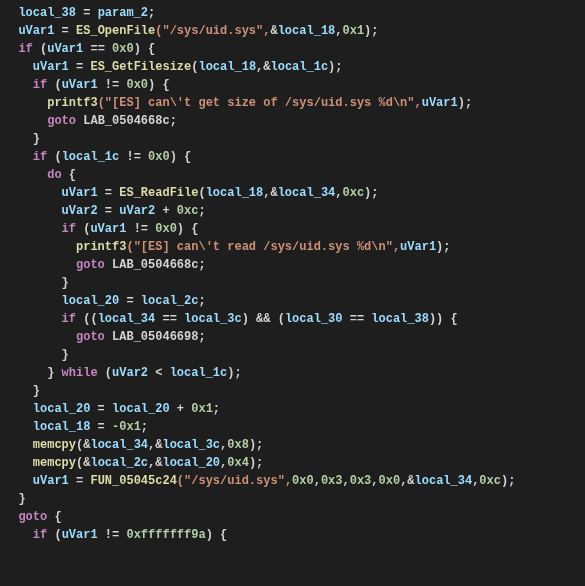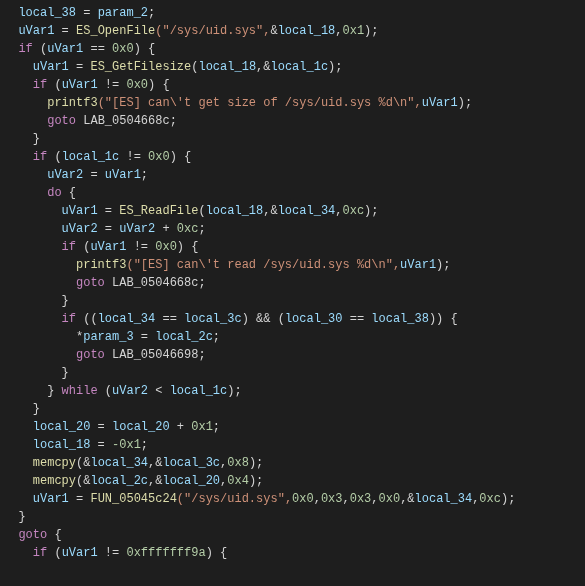--- a/index.html
+++ b/index.html
@@ -22,49 +22,49 @@
       width: 585px;
       height: 586px;
       overflow: hidden;
     }
     .line {
       display: flex;
       align-items: flex-end;
       line-height: 18px;
       padding: 0 4px;
       white-space: pre;
+      font-weight: bold;
     }
     .code-text {
       flex: 1;
     }
   </style>
 </head>
 <body>
 
 <div class="code-container">
   <div id="lines-container">
       <div class="line"><span class="code-text"><span style="color: rgb(212, 212, 212);">  </span><span style="color: rgb(156, 220, 254);">local_38</span><span style="color: rgb(212, 212, 212);"> = </span><span style="color: rgb(156, 220, 254);">param_2</span><span style="color: rgb(212, 212, 212);">;</span></span></div>
       <div class="line"><span class="code-text"><span style="color: rgb(156, 220, 254);">  uVar1</span><span style="color: rgb(212, 212, 212);"> = </span><span style="color: rgb(220, 220, 170);">ES_OpenFile</span><span style="color: rgb(206, 145, 120);">("/sys/uid.sys",</span><span style="color: rgb(212, 212, 212);">&amp;</span><span style="color: rgb(156, 220, 254);">local_18</span><span style="color: rgb(212, 212, 212);">,</span><span style="color: rgb(181, 206, 168);">0x1</span><span style="color: rgb(212, 212, 212);">);</span></span></div>
       <div class="line"><span class="code-text"><span style="color: rgb(212, 212, 212);">  </span><span style="color: rgb(197, 134, 192);">if</span><span style="color: rgb(212, 212, 212);"> (</span><span style="color: rgb(156, 220, 254);">uVar1</span><span style="color: rgb(212, 212, 212);"> == </span><span style="color: rgb(181, 206, 168);">0x0</span><span style="color: rgb(212, 212, 212);">) {</span></span></div>
       <div class="line"><span class="code-text"><span style="color: rgb(212, 212, 212);">    </span><span style="color: rgb(156, 220, 254);">uVar1</span><span style="color: rgb(212, 212, 212);"> = </span><span style="color: rgb(220, 220, 170);">ES_GetFilesize</span><span style="color: rgb(212, 212, 212);">(</span><span style="color: rgb(156, 220, 254);">local_18</span><span style="color: rgb(212, 212, 212);">,&amp;</span><span style="color: rgb(156, 220, 254);">local_1c</span><span style="color: rgb(212, 212, 212);">);</span></span></div>
       <div class="line"><span class="code-text"><span style="color: rgb(212, 212, 212);">    </span><span style="color: rgb(197, 134, 192);">if</span><span style="color: rgb(212, 212, 212);"> (</span><span style="color: rgb(156, 220, 254);">uVar1</span><span style="color: rgb(212, 212, 212);"> != </span><span style="color: rgb(181, 206, 168);">0x0</span><span style="color: rgb(212, 212, 212);">) {</span></span></div>
       <div class="line"><span class="code-text"><span style="color: rgb(212, 212, 212);">      </span><span style="color: rgb(220, 220, 170);">printf3</span><span style="color: rgb(206, 145, 120);">("[ES] can\'t get size of /sys/uid.sys %d\n",</span><span style="color: rgb(156, 220, 254);">uVar1</span><span style="color: rgb(212, 212, 212);">);</span></span></div>
       <div class="line"><span class="code-text"><span style="color: rgb(212, 212, 212);">      </span><span style="color: rgb(197, 134, 192);">goto</span><span style="color: rgb(212, 212, 212);"> LAB_0504668c;</span></span></div>
       <div class="line"><span class="code-text"><span style="color: rgb(212, 212, 212);">    }</span></span></div>
       <div class="line"><span class="code-text"><span style="color: rgb(212, 212, 212);">    </span><span style="color: rgb(197, 134, 192);">if</span><span style="color: rgb(212, 212, 212);"> (</span><span style="color: rgb(156, 220, 254);">local_1c</span><span style="color: rgb(212, 212, 212);"> != </span><span style="color: rgb(181, 206, 168);">0x0</span><span style="color: rgb(212, 212, 212);">) {</span></span></div>
-      <div class="line"><span class="code-text"><span style="color: rgb(212, 212, 212);">      </span><span style="color: rgb(156, 220, 254);">uVar2</span><span style="color: rgb(212, 212, 212);"> = </span><span style="color: rgb(156, 220, 254);">uVar1</span><span style="color: rgb(212, 212, 212);">;</span></span></div>
       <div class="line"><span class="code-text"><span style="color: rgb(212, 212, 212);">      </span><span style="color: rgb(197, 134, 192);">do</span><span style="color: rgb(212, 212, 212);"> {</span></span></div>
       <div class="line"><span class="code-text"><span style="color: rgb(212, 212, 212);">        </span><span style="color: rgb(156, 220, 254);">uVar1</span><span style="color: rgb(212, 212, 212);"> = </span><span style="color: rgb(220, 220, 170);">ES_ReadFile</span><span style="color: rgb(212, 212, 212);">(</span><span style="color: rgb(156, 220, 254);">local_18</span><span style="color: rgb(212, 212, 212);">,&amp;</span><span style="color: rgb(156, 220, 254);">local_34</span><span style="color: rgb(212, 212, 212);">,</span><span style="color: rgb(181, 206, 168);">0xc</span><span style="color: rgb(212, 212, 212);">);</span></span></div>
       <div class="line"><span class="code-text"><span style="color: rgb(212, 212, 212);">        </span><span style="color: rgb(156, 220, 254);">uVar2</span><span style="color: rgb(212, 212, 212);"> = </span><span style="color: rgb(156, 220, 254);">uVar2</span><span style="color: rgb(212, 212, 212);"> + </span><span style="color: rgb(181, 206, 168);">0xc</span><span style="color: rgb(212, 212, 212);">;</span></span></div>
       <div class="line"><span class="code-text"><span style="color: rgb(212, 212, 212);">        </span><span style="color: rgb(197, 134, 192);">if</span><span style="color: rgb(212, 212, 212);"> (</span><span style="color: rgb(156, 220, 254);">uVar1</span><span style="color: rgb(212, 212, 212);"> != </span><span style="color: rgb(181, 206, 168);">0x0</span><span style="color: rgb(212, 212, 212);">) {</span></span></div>
       <div class="line"><span class="code-text"><span style="color: rgb(212, 212, 212);">          </span><span style="color: rgb(220, 220, 170);">printf3</span><span style="color: rgb(206, 145, 120);">("[ES] can\'t read /sys/uid.sys %d\n",</span><span style="color: rgb(156, 220, 254);">uVar1</span><span style="color: rgb(212, 212, 212);">);</span></span></div>
       <div class="line"><span class="code-text"><span style="color: rgb(212, 212, 212);">          </span><span style="color: rgb(197, 134, 192);">goto</span><span style="color: rgb(212, 212, 212);"> LAB_0504668c;</span></span></div>
       <div class="line"><span class="code-text"><span style="color: rgb(212, 212, 212);">        }</span></span></div>
+      <div class="line"><span class="code-text"><span style="color: rgb(212, 212, 212);">        </span><span style="color: rgb(156, 220, 254);">local_20</span><span style="color: rgb(212, 212, 212);"> = </span><span style="color: rgb(156, 220, 254);">local_2c</span><span style="color: rgb(212, 212, 212);">;</span></span></div>
       <div class="line"><span class="code-text"><span style="color: rgb(212, 212, 212);">        </span><span style="color: rgb(197, 134, 192);">if</span><span style="color: rgb(212, 212, 212);"> ((</span><span style="color: rgb(156, 220, 254);">local_34</span><span style="color: rgb(212, 212, 212);"> == </span><span style="color: rgb(156, 220, 254);">local_3c</span><span style="color: rgb(212, 212, 212);">) &amp;&amp; (</span><span style="color: rgb(156, 220, 254);">local_30</span><span style="color: rgb(212, 212, 212);"> == </span><span style="color: rgb(156, 220, 254);">local_38</span><span style="color: rgb(212, 212, 212);">)) {</span></span></div>
-      <div class="line"><span class="code-text"><span style="color: rgb(212, 212, 212);">          *</span><span style="color: rgb(156, 220, 254);">param_3</span><span style="color: rgb(212, 212, 212);"> = </span><span style="color: rgb(156, 220, 254);">local_2c</span><span style="color: rgb(212, 212, 212);">;</span></span></div>
       <div class="line"><span class="code-text"><span style="color: rgb(212, 212, 212);">          </span><span style="color: rgb(197, 134, 192);">goto</span><span style="color: rgb(212, 212, 212);"> LAB_05046698;</span></span></div>
       <div class="line"><span class="code-text"><span style="color: rgb(212, 212, 212);">        }</span></span></div>
       <div class="line"><span class="code-text"><span style="color: rgb(212, 212, 212);">      } </span><span style="color: rgb(197, 134, 192);">while</span><span style="color: rgb(212, 212, 212);"> (</span><span style="color: rgb(156, 220, 254);">uVar2</span><span style="color: rgb(212, 212, 212);"> &lt; </span><span style="color: rgb(156, 220, 254);">local_1c</span><span style="color: rgb(212, 212, 212);">);</span></span></div>
       <div class="line"><span class="code-text"><span style="color: rgb(212, 212, 212);">    }</span></span></div>
       <div class="line"><span class="code-text"><span style="color: rgb(212, 212, 212);">    </span><span style="color: rgb(156, 220, 254);">local_20</span><span style="color: rgb(212, 212, 212);"> = </span><span style="color: rgb(156, 220, 254);">local_20</span><span style="color: rgb(212, 212, 212);"> + </span><span style="color: rgb(181, 206, 168);">0x1</span><span style="color: rgb(212, 212, 212);">;</span></span></div>
       <div class="line"><span class="code-text"><span style="color: rgb(212, 212, 212);">    </span><span style="color: rgb(156, 220, 254);">local_18</span><span style="color: rgb(212, 212, 212);"> = </span><span style="color: rgb(181, 206, 168);">-0x1</span><span style="color: rgb(212, 212, 212);">;</span></span></div>
       <div class="line"><span class="code-text"><span style="color: rgb(212, 212, 212);">    </span><span style="color: rgb(220, 220, 170);">memcpy</span><span style="color: rgb(212, 212, 212);">(&amp;</span><span style="color: rgb(156, 220, 254);">local_34</span><span style="color: rgb(212, 212, 212);">,&amp;</span><span style="color: rgb(156, 220, 254);">local_3c</span><span style="color: rgb(212, 212, 212);">,</span><span style="color: rgb(181, 206, 168);">0x8</span><span style="color: rgb(212, 212, 212);">);</span></span></div>
       <div class="line"><span class="code-text"><span style="color: rgb(212, 212, 212);">    </span><span style="color: rgb(220, 220, 170);">memcpy</span><span style="color: rgb(212, 212, 212);">(&amp;</span><span style="color: rgb(156, 220, 254);">local_2c</span><span style="color: rgb(212, 212, 212);">,&amp;</span><span style="color: rgb(156, 220, 254);">local_20</span><span style="color: rgb(212, 212, 212);">,</span><span style="color: rgb(181, 206, 168);">0x4</span><span style="color: rgb(212, 212, 212);">);</span></span></div>
       <div class="line"><span class="code-text"><span style="color: rgb(212, 212, 212);">    </span><span style="color: rgb(156, 220, 254);">uVar1</span><span style="color: rgb(212, 212, 212);"> = </span><span style="color: rgb(220, 220, 170);">FUN_05045c24</span><span style="color: rgb(206, 145, 120);">("/sys/uid.sys",</span><span style="color: rgb(181, 206, 168);">0x0</span><span style="color: rgb(212, 212, 212);">,</span><span style="color: rgb(181, 206, 168);">0x3</span><span style="color: rgb(212, 212, 212);">,</span><span style="color: rgb(181, 206, 168);">0x3</span><span style="color: rgb(212, 212, 212);">,</span><span style="color: rgb(181, 206, 168);">0x0</span><span style="color: rgb(212, 212, 212);">,&amp;</span><span style="color: rgb(156, 220, 254);">local_34</span><span style="color: rgb(212, 212, 212);">,</span><span style="color: rgb(181, 206, 168);">0xc</span><span style="color: rgb(212, 212, 212);">);</span></span></div>
       <div class="line"><span class="code-text"><span style="color: rgb(212, 212, 212);">  }</span></span></div>

